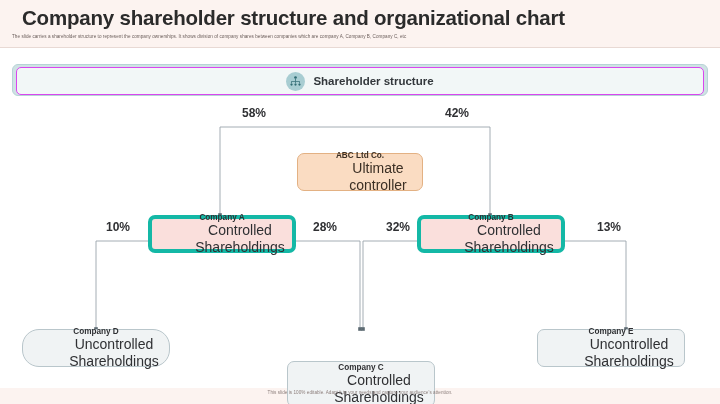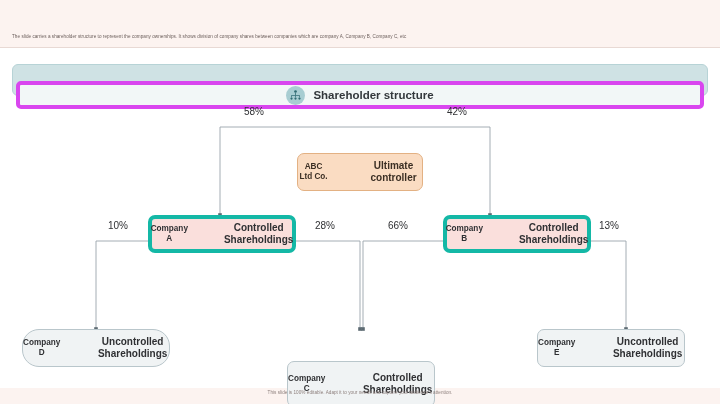--- a/index.html
+++ b/index.html
@@ -36,75 +36,76 @@
   }
   
   .bar-outer{
     position:absolute;left:12px;top:16px;width:696px;height:32px;
     background:#cfe2e4;
     border:1px solid #b7d3d6;
     border-radius:6px;
     box-sizing:border-box;
   }
   .bar-inner{
-    position:absolute;left:16px;top:33px;width:688px;height:28px;
+    position:absolute;left:16px;top:19px;width:688px;height:28px;
     background:#f2f7f7;
-    border:4px solid #d946ef;
+    border:1px solid #d946ef;
     border-radius:5px;
     box-sizing:border-box;
     display:flex;align-items:center;justify-content:center;
   }
   .bar-icon{
     width:19px;height:19px;border-radius:50%;
     background:#a8cdd2;
     display:flex;align-items:center;justify-content:center;
     margin-right:8px;flex:none;
   }
   .bar-label{
     font-size:11.5px;font-weight:700;color:#33383c;
   }
   
   #wires{position:absolute;left:0;top:0;width:720px;height:340px;}
   
   .node{
     position:absolute;box-sizing:border-box;
     border-radius:7px;
-    display:flex;
+    display:flex;flex-direction:column;
     align-items:center;justify-content:center;
     text-align:center;line-height:1.18;
   }
   .node .l1{font-size:8.2px;font-weight:700;color:#2f3033;}
-  .node .l2{font-size:10px;font-weight:700;color:#2f3033;padding-left:36px;}
+  .node .l2{font-size:14px;font-weight:400;color:#2f3033;padding-left:36px;}
   .node.root{
     background:#fadcc2;border:1px solid #e3b183;
   }
   .node.root .l1,.node.root .l2{color:#3b2f24;}
   .node.mid{
     background:#fadfdc;border:4px solid #14b8a6;
   }
   .node.leaf{
     background:#f0f3f4;border:1px solid #b9c6cb;
   }
   
   .pct{
-    position:absolute;font-size:10px;font-weight:400;color:#2f3033;
+    position:absolute;font-size:12px;font-weight:700;color:#2f3033;
     text-align:center;
   }
   
   .footer{
     position:absolute;left:0;top:390px;width:720px;
     text-align:center;font-size:4.6px;color:#8d7f7c;
     letter-spacing:0.05px;
   }
 </style>
 </head>
 <body>
 
 <div id="slide">
 
+  <div class="title">Company shareholder structure and organizational chart</div>
   <div class="subtitle">The slide carries a shareholder structure to represent the company ownerships. It shows division of company shares between companies which are company A, Company B, Company C, etc</div>
   <div class="headrule"></div>
 
   <div id="canvas">
 
     <div class="bar-outer"></div>
     <div class="bar-inner">
       <span class="bar-icon">
         <svg width="13" height="13" viewBox="0 0 24 24" aria-hidden="true">
           <circle cx="12" cy="4.6" r="2.5" fill="#2f6a72"></circle>
@@ -149,21 +150,21 @@
     <div class="node root" style="left:297px;top:105px;width:126px;height:38px;">
       <div class="l1">ABC Ltd Co.</div>
       <div class="l2">Ultimate controller</div>
     </div>
 
     <div class="node mid" style="left:148px;top:167px;width:148px;height:38px;">
       <div class="l1">Company A</div>
       <div class="l2">Controlled Shareholdings</div>
     </div>
 
-    <div class="node mid" style="left:443px;top:167px;width:148px;height:38px;">
+    <div class="node mid" style="left:417px;top:167px;width:148px;height:38px;">
       <div class="l1">Company B</div>
       <div class="l2">Controlled Shareholdings</div>
     </div>
 
     <div class="node leaf" style="left:22px;top:281px;width:148px;height:38px;border-radius:17px;">
       <div class="l1">Company D</div>
       <div class="l2">Uncontrolled Shareholdings</div>
     </div>
 
     <div class="node leaf" style="left:287px;top:281px;width:148px;height:46px;margin-top:32px;">
@@ -173,19 +174,19 @@
 
     <div class="node leaf" style="left:537px;top:281px;width:148px;height:38px;">
       <div class="l1">Company E</div>
       <div class="l2">Uncontrolled Shareholdings</div>
     </div>
 
     <div class="pct" style="left:234px;top:58px;width:40px;">58%</div>
     <div class="pct" style="left:437px;top:58px;width:40px;">42%</div>
     <div class="pct" style="left:98px;top:172px;width:40px;">10%</div>
     <div class="pct" style="left:305px;top:172px;width:40px;">28%</div>
-    <div class="pct" style="left:378px;top:172px;width:40px;">66%</div>
+    <div class="pct" style="left:378px;top:172px;width:40px;">32%</div>
     <div class="pct" style="left:589px;top:172px;width:40px;">13%</div>
 
   </div>
 
   <div class="footer">This slide is 100% editable. Adapt it to your needs and capture your audience's attention.</div>
 </div>
 
 </body></html>

